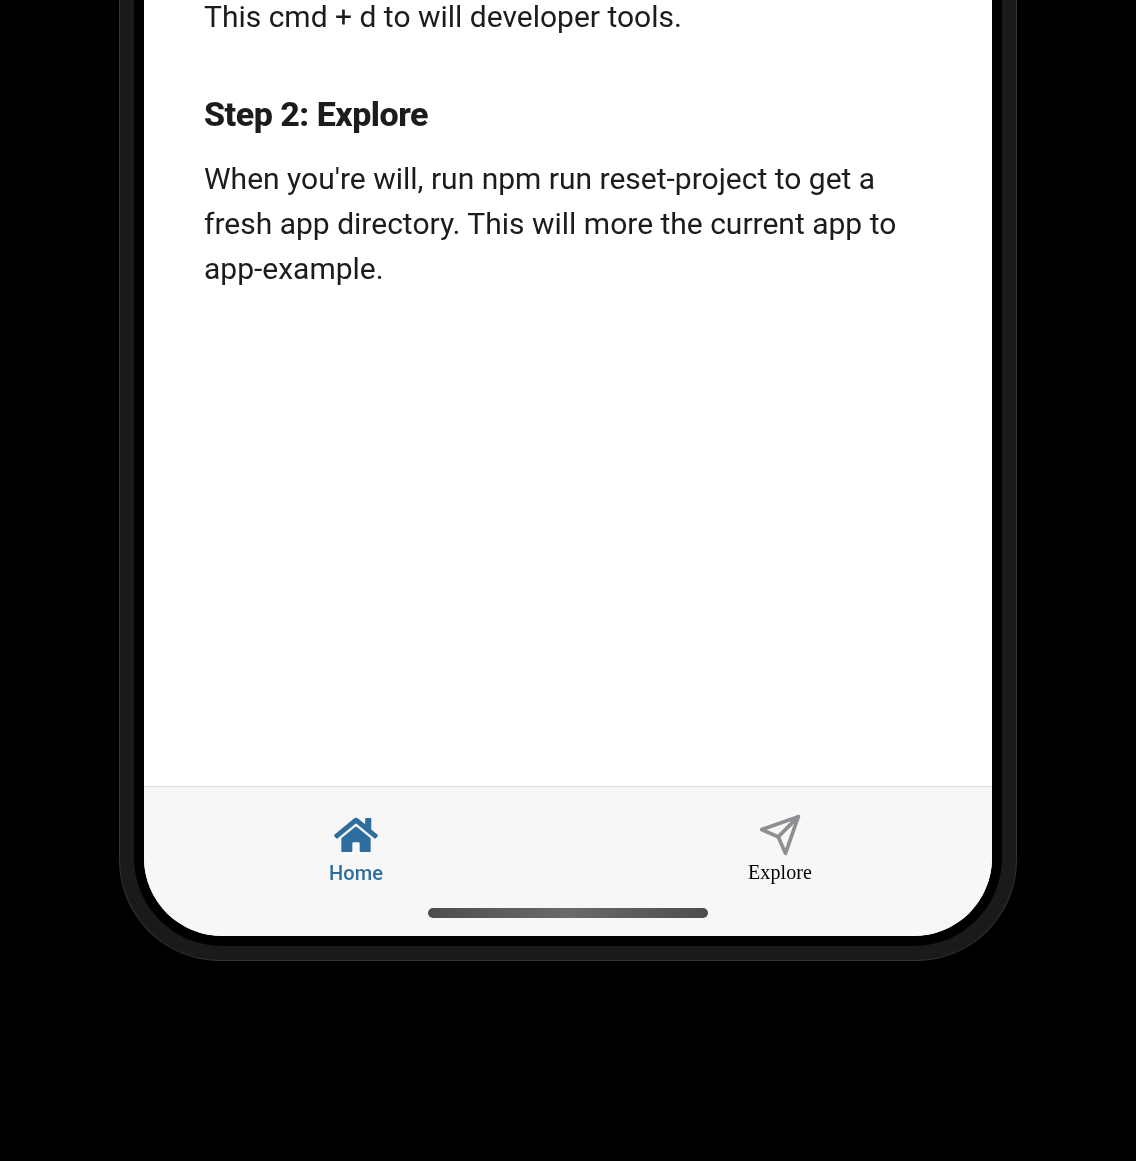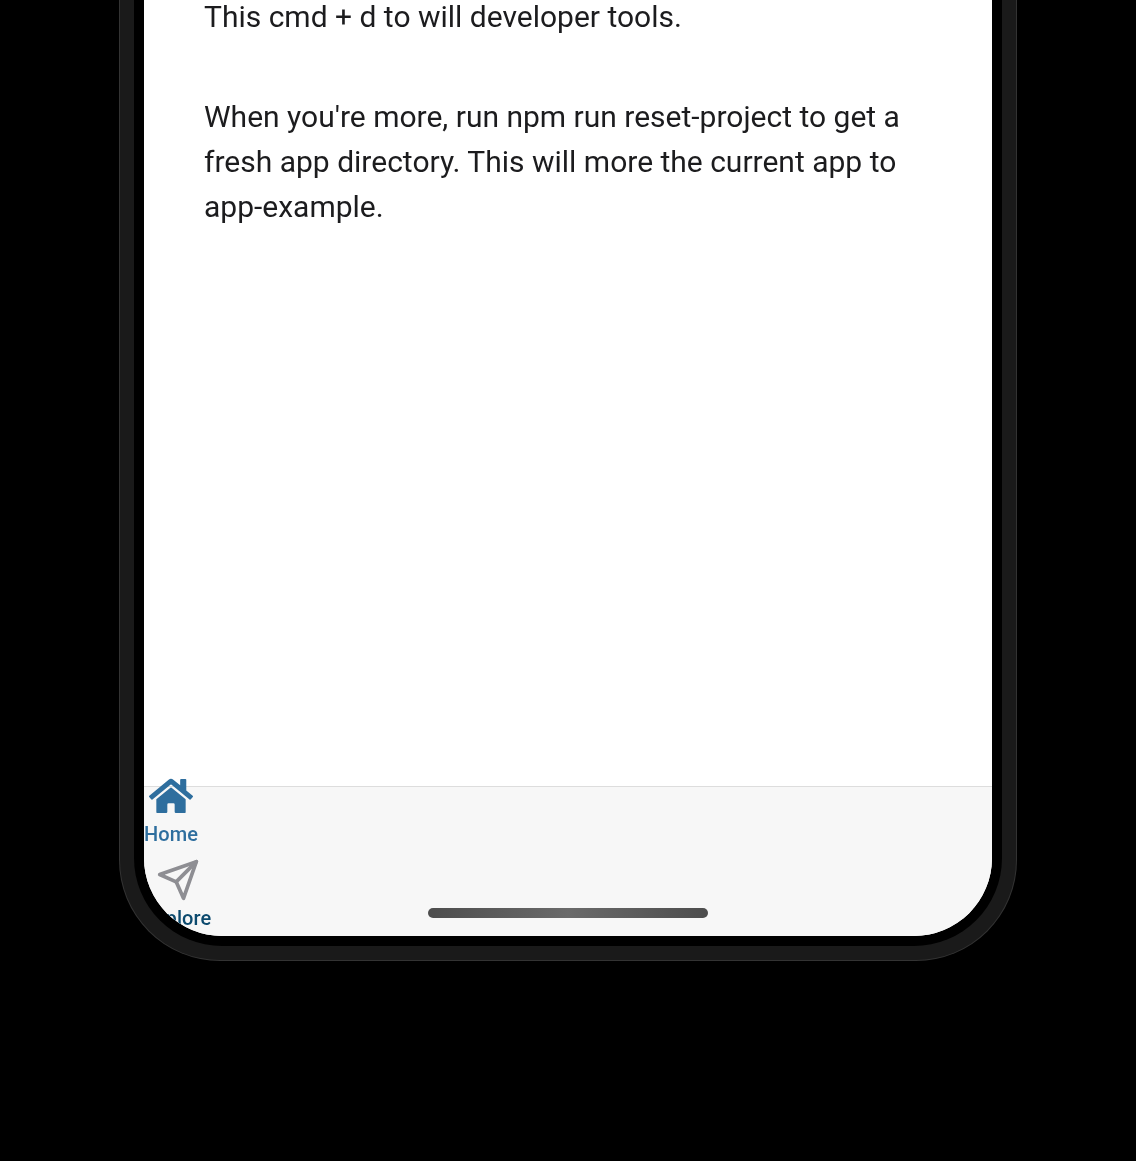--- a/index.html
+++ b/index.html
@@ -80,25 +80,24 @@
       color: #1c1c1e;
       letter-spacing: -0.5px;
       margin-bottom: 22px;
     }
 
     .tabbar {
       height: 150px;
       background: #f7f7f7;
       border-top: 1px solid rgba(0,0,0,0.10);
       display: flex;
-      flex-direction: column;
+      flex-direction: row;
       align-items: flex-start;
-      padding-top: 10px;
+      padding-top: 20px;
       position: relative;
-      justify-content: flex-end;
     }
 
     .tab-item {
       flex: 1;
       display: flex;
       flex-direction: column;
       align-items: center;
       justify-content: center;
       gap: 4px;
       cursor: pointer;
@@ -117,21 +116,22 @@
       font-size: 20px;
       font-weight: 500;
       letter-spacing: 0.1px;
     }
 
     .tab-active .tab-label {
       color: #2e6e9e;
     }
 
     .tab-inactive .tab-label {
-      color: #0c4a6e;
+      color: #000000;
+      font-family: Liberation Serif, serif;
     }
 
     .home-indicator {
       position: absolute;
       bottom: 18px;
       left: 50%;
       transform: translateX(-50%);
       width: 280px;
       height: 10px;
       background: linear-gradient(90deg, #4d4d4d 0%, #6a6a6a 50%, #4d4d4d 100%);
@@ -145,23 +145,24 @@
   <div class="device-inner">
     <div class="screen">
 
       <div class="content">
         <div class="content-inner">
 
           <p class="step-text">
             <span>This </span><strong>cmd + d</strong><span> to will developer tools.</span>
           </p>
 
+          <h2 class="step-heading">Step 2: Explore</h2>
 
           <p class="step-text">
-            <span>When you're more, run </span><strong>npm run reset-project</strong><span> to get a fresh </span><strong>app</strong><span> directory. This will more the current </span><strong>app</strong><span> to </span><strong>app-example</strong><span>.</span>
+            <span>When you're will, run </span><strong>npm run reset-project</strong><span> to get a fresh </span><strong>app</strong><span> directory. This will more the current </span><strong>app</strong><span> to </span><strong>app-example</strong><span>.</span>
           </p>
 
         </div>
       </div>
 
       <div class="tabbar">
         <div class="tab-item tab-active">
           <span class="tab-icon">
             <svg viewBox="0 0 576 512" width="44" height="42" fill="#2e6e9e">
               <path d="M280.37 148.26L96 300.11V464a16 16 0 0 0 16 16l112.06-.29a16 16 0 0 0 15.92-16V368a16 16 0 0 1 16-16h64a16 16 0 0 1 16 16v95.64a16 16 0 0 0 16 16.05L464 480a16 16 0 0 0 16-16V300L295.67 148.26a12.19 12.19 0 0 0-15.3 0zM571.6 251.47L488 182.56V44.05a12 12 0 0 0-12-12h-56a12 12 0 0 0-12 12v72.61L318.47 43a48 48 0 0 0-61 0L4.34 251.47a12 12 0 0 0-1.6 16.9l25.5 31A12 12 0 0 0 45.15 301l235.22-193.74a12.19 12.19 0 0 1 15.3 0L530.9 301a12 12 0 0 0 16.9-1.6l25.5-31a12 12 0 0 0-1.7-16.93z"></path>

